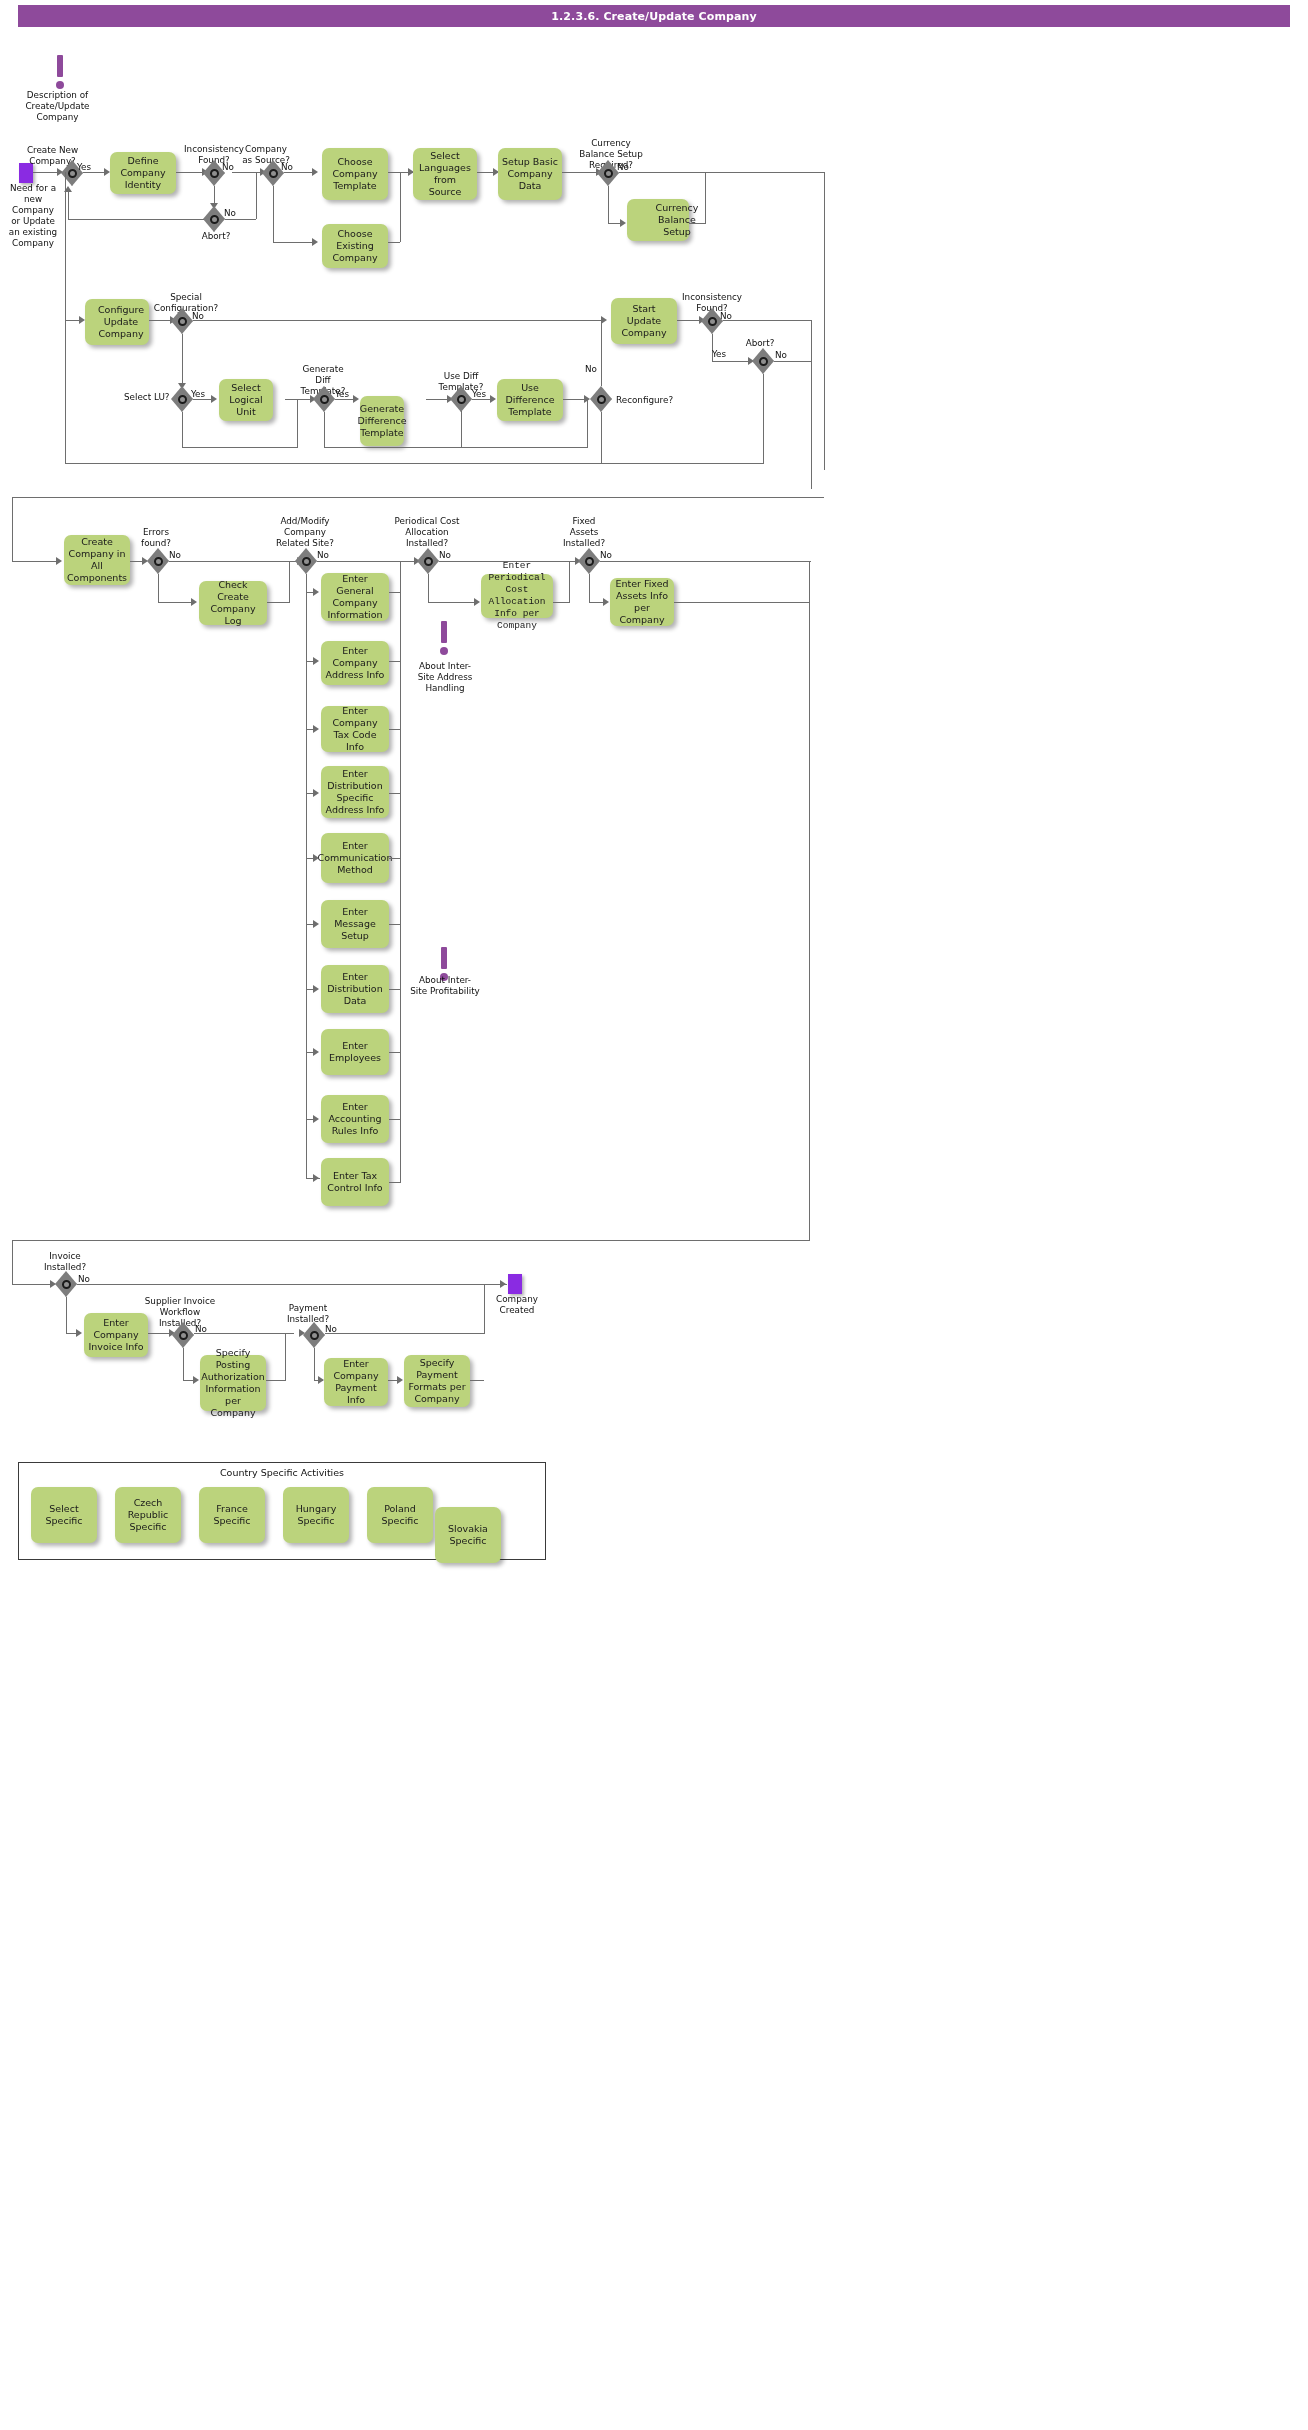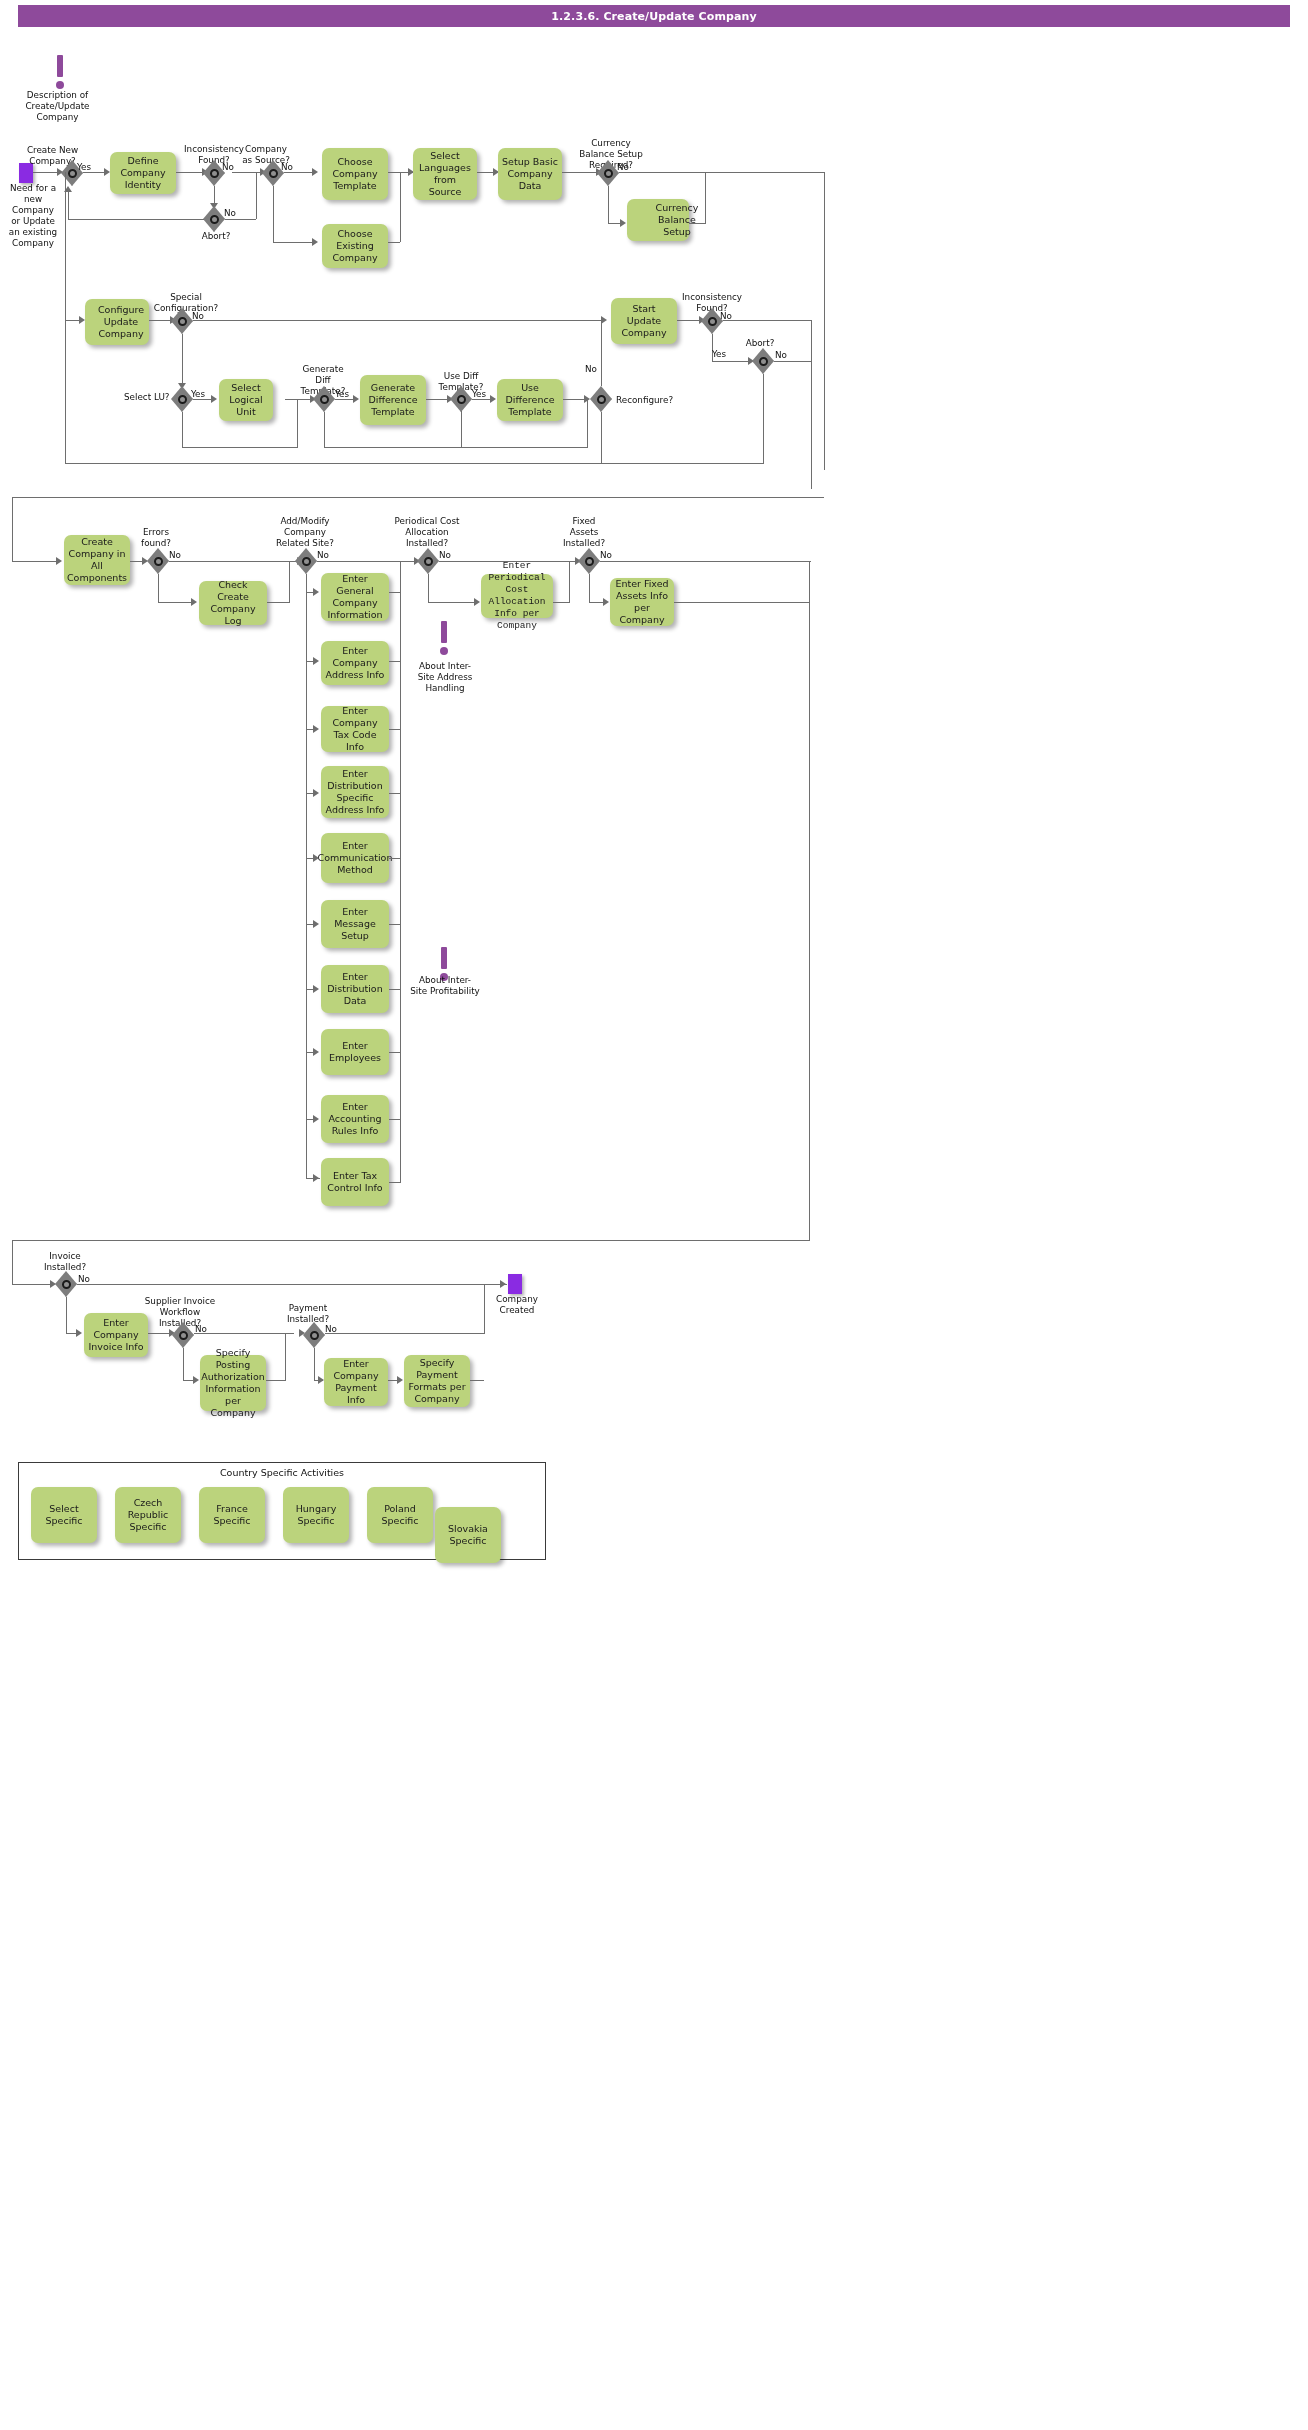--- a/index.html
+++ b/index.html
@@ -220,21 +220,21 @@
   <div class="lbl" style="left:294px;top:364px;width:58px;">Generate
 Diff
 Template?</div>
   <div class="gw" style="left:313px;top:386px;">
       <div class="dia"></div>
     </div>
   <div class="lbl" style="left:329px;top:389px;width:26px;">Yes</div>
 
   <div class="h" style="left:335px;top:399px;width:22px;"></div>
   <div class="arrow r" style="left:353px;top:395px;"></div>
-  <div class="act" style="left:360px;top:375px;width:66px;height:50px;">Generate
+  <div class="act" style="left:360px;top:396px;width:44px;height:50px;">Generate
 Difference
 Template</div>
 
   <div class="v" style="left:324px;top:412px;height:36px;"></div>
   <div class="h" style="left:324px;top:447px;width:138px;"></div>
   <div class="v" style="left:461px;top:399px;height:48px;"></div>
 
   <div class="h" style="left:426px;top:399px;width:25px;"></div>
   <div class="arrow r" style="left:447px;top:395px;"></div>
 

